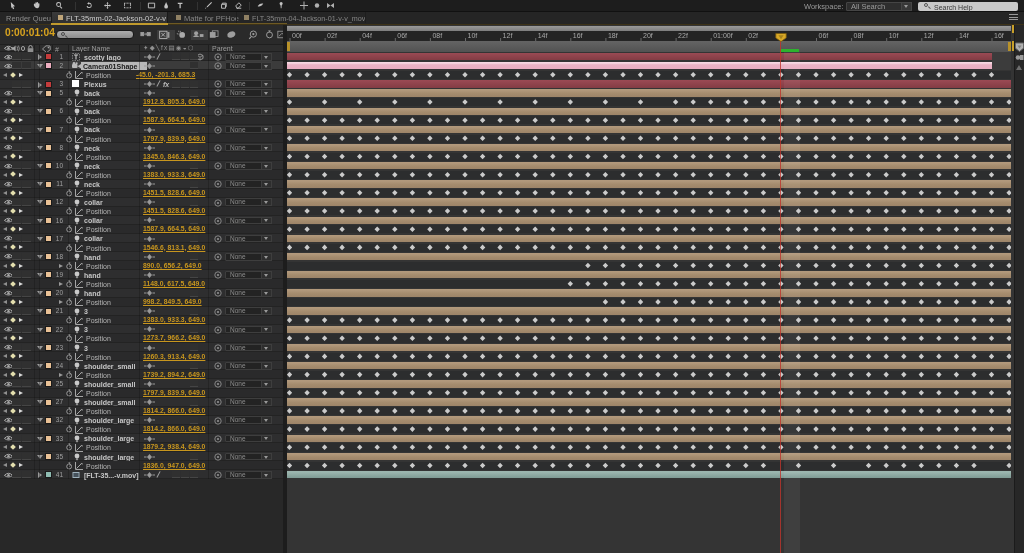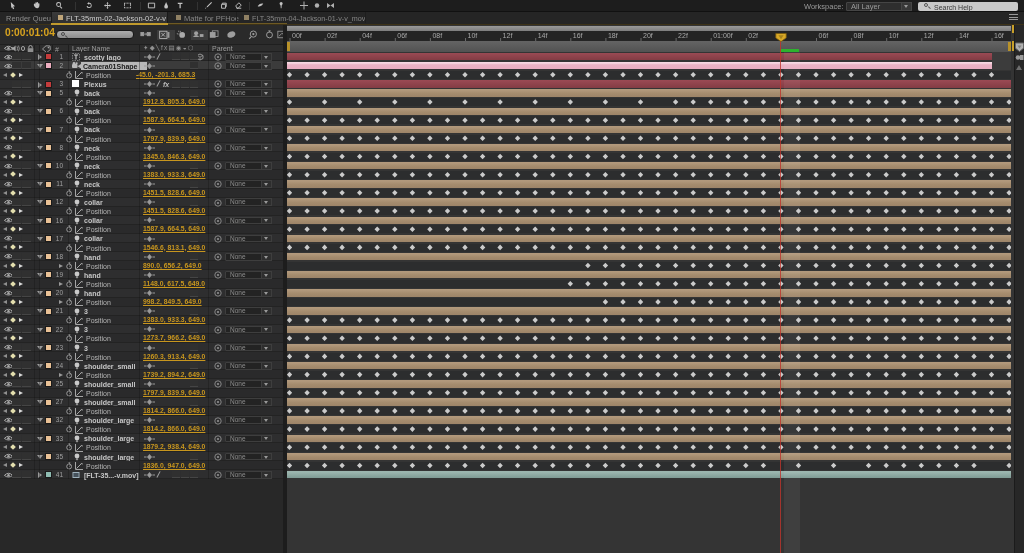--- a/index.html
+++ b/index.html
@@ -30,21 +30,21 @@
     <rect x="249" y="1" width="1" height="8" fill="#333"></rect>
     <g fill="#b0b0b0">
       <path d="M300 4.5h8M304 .5v8" stroke="#b0b0b0"></path>
       <circle cx="317" cy="4.5" r="2.2"></circle>
       <path d="M327 2l3.5 2.5-3.5 2.5zM334 2l-3.5 2.5 3.5 2.5z"></path>
     </g>
   </svg>
 <div class="a" style="left:99px;top:0;width:13px;height:11px;background:#3e3e3e;border:1px solid #555;z-index:-1"></div>
 <div class="tx" style="left:804px;top:3px;color:#9a9a9a;font-size:7.5px">Workspace:</div>
 <div class="a" style="left:846px;top:1.5px;width:66px;height:9px;background:#2e2e2e;border:1px solid #454545;border-radius:1px"></div>
-<div class="tx" style="left:851px;top:3px;color:#9a9a9a;font-size:7.5px">All Layer</div>
+<div class="tx" style="left:851px;top:3px;color:#9a9a9a;font-size:7.5px">All Search</div>
 <div class="a" style="left:901px;top:1.5px;width:11px;height:9px;background:#383838;border:1px solid #454545"></div>
 <div class="tri" style="left:904px;top:4.5px;border-left:2.5px solid transparent;border-right:2.5px solid transparent;border-top:3px solid #999"></div>
 <div class="a" style="left:918px;top:1.5px;width:100px;height:9.5px;background:#c9c9c9;border-radius:2px"></div>
 <div class="a" style="left:924px;top:3px;width:4px;height:4px;border:1px solid #555;border-radius:50%"></div>
 <div class="a" style="left:927.5px;top:7px;width:2.5px;height:1px;background:#555;transform:rotate(45deg)"></div>
 <div class="tx" style="left:934px;top:3.5px;color:#3a3a3a;font-size:7px">Search Help</div>
 <div class="a" style="left:0;top:11.5px;width:1024px;height:12.5px;background:#252525"></div>
 <div class="tx" style="left:6px;top:15px;color:#8e8e8e;font-size:7.5px">Render Queue</div>
 <div class="a" style="left:51px;top:11.5px;width:117px;height:12.5px;background:linear-gradient(#3a3a3a,#303030);border-left:1px solid #1a1a1a;border-right:1px solid #1a1a1a"></div>
 <div class="a" style="left:58px;top:15px;width:5px;height:5px;background:#bfa579"></div>

